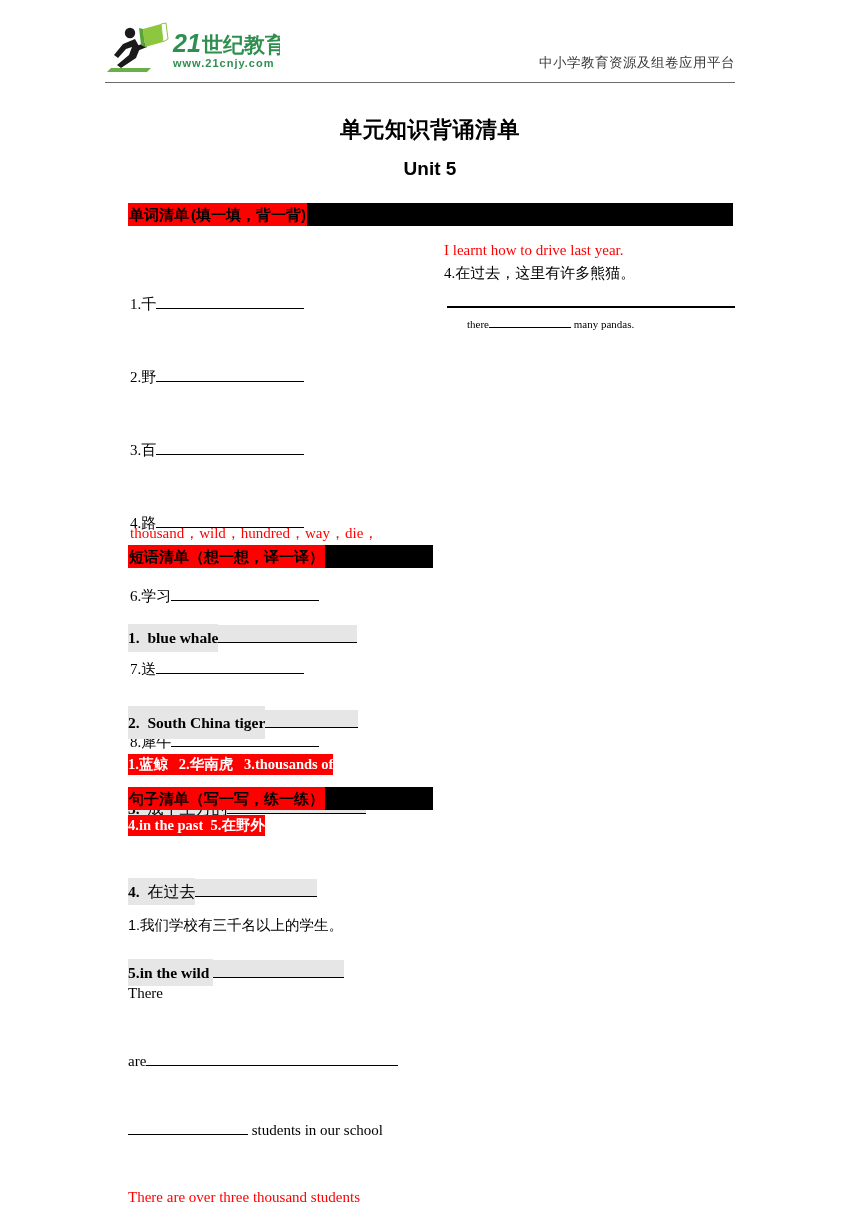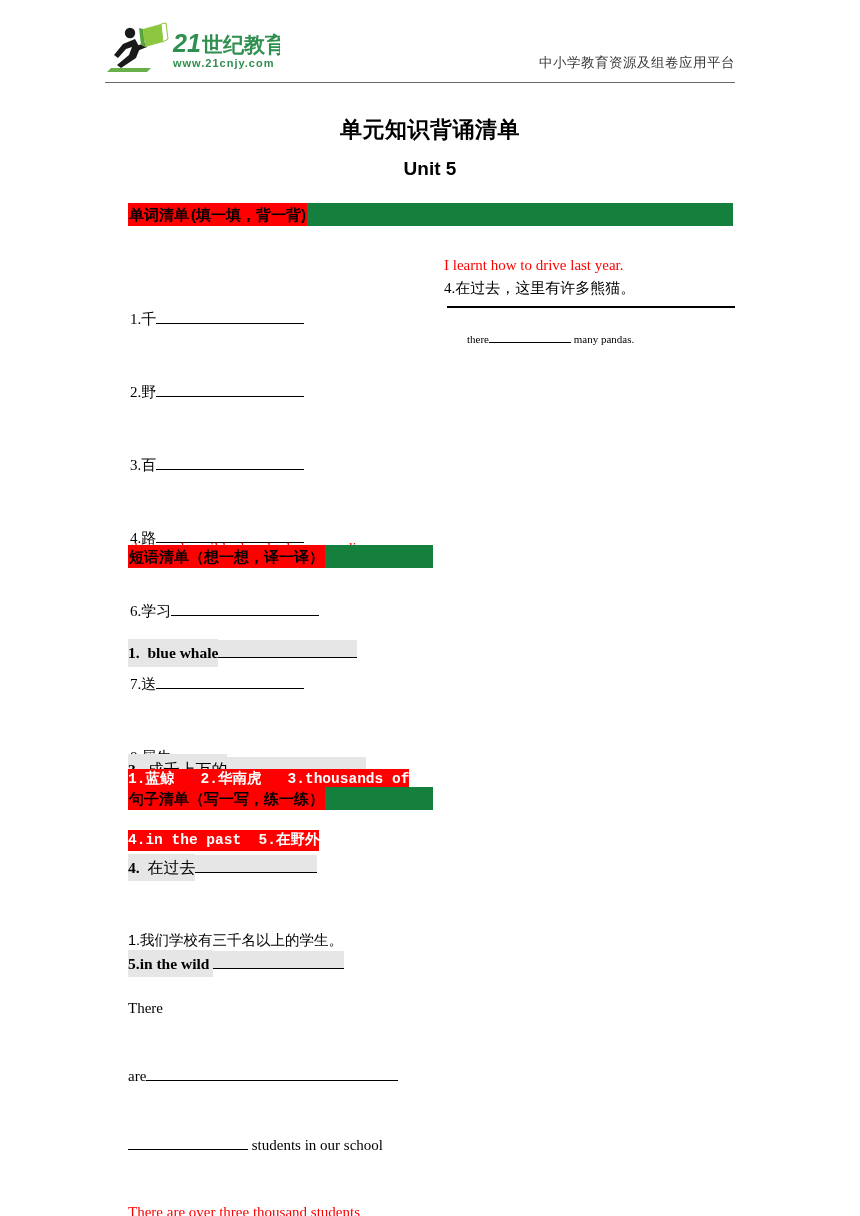--- a/index.html
+++ b/index.html
@@ -80,21 +80,21 @@
     width: 860px;
     text-align: center;
     font-family: "Liberation Sans", "DejaVu Sans", sans-serif;
     font-weight: bold;
     font-size: 19px;
   }
 
   
   .sec-bar {
     position: absolute;
-    background: #15803d;
+    background: #000000;
     height: 23px;
     line-height: 23px;
     white-space: nowrap;
   }
   .sec-bar .hl {
     background: #ff0000;
     display: inline-block;
     height: 23px;
     line-height: 23px;
     padding: 0 1px;
@@ -109,21 +109,21 @@
   #bar-words { left: 128px; top: 203px; width: 605px; }
 
   
   #bar-phrases { left: 128px; top: 545px; width: 305px; }
   
   #bar-sentences { left: 128px; top: 787px; width: 305px; }
 
   
   .blk { position: absolute; white-space: pre-wrap; }
 
-  .serif { font-family: "Liberation Serif", "DejaVu Serif", serif; margin-top: 15px; }
+  .serif { font-family: "Liberation Serif", "DejaVu Serif", serif; }
   .sans  { font-family: "Liberation Sans", "DejaVu Sans", sans-serif; }
   .red   { color: #ff0000; }
   .bold  { font-weight: bold; }
 
   
   #word-list {
     left: 130px;
     top: 243px;
     width: 300px;
     font-size: 15px;
@@ -216,21 +216,21 @@
     background: #e6e6e6;
   }
 
   
   #phrase-answers {
     left: 128px;
     top: 720px;
     width: 320px;
     font-size: 14.5px;
   }
-  #phrase-answers .arow { white-space: nowrap; margin-bottom: 6px; font-family: Liberation Mono, monospace; }
+  #phrase-answers .arow { white-space: nowrap; margin-bottom: 6px; }
   #phrase-answers .chip {
     background: #ff0000;
     color: #ffffff;
     font-weight: bold;
     display: inline-block;
     height: 21px;
     line-height: 21px;
   }
 
   
@@ -315,20 +315,21 @@
 
 
   <div class="sec-bar" id="bar-phrases">
     <span class="hl black">短语清单（想一想，译一译）</span>
   </div>
 
   <div class="blk" id="phrase-list">
 
     <div class="prow serif bold" style="line-height:28px"><span class="gray">1.</span><span class="gray">&nbsp;&nbsp;</span><span class="gray">blue whale</span><span class="u" style="width:139px"></span></div>
 
+    <div class="prow serif bold" style="line-height:33px"><span class="gray">2.</span><span class="gray">&nbsp;&nbsp;</span><span class="gray">South China tiger</span><span class="u" style="width:93px"></span></div>
 
     <div class="prow" style="line-height:31px"><span class="gray serif bold">3.</span><span class="gray serif bold">&nbsp;&nbsp;</span><span class="gray sans" style="font-size:16px">成千上万的</span><span class="u" style="width:139px"></span></div>
 
     <div class="prow" style="line-height:27px"><span class="gray serif bold">4.</span><span class="gray serif bold">&nbsp;&nbsp;</span><span class="gray sans" style="font-size:16px">在过去</span><span class="u" style="width:122px"></span></div>
 
     <div class="prow serif bold" style="line-height:27px"><span class="gray">5.</span><span class="gray">in the wild</span><span class="gray">&nbsp;</span><span class="u" style="width:131px"></span></div>
   </div>
 
   <div class="blk serif" id="phrase-answers">
     <div class="arow"><span class="chip">1.蓝鲸</span><span class="chip">&nbsp;&nbsp;&nbsp;</span><span class="chip">2.华南虎</span><span class="chip">&nbsp;&nbsp;&nbsp;</span><span class="chip">3.thousands of</span></div>

